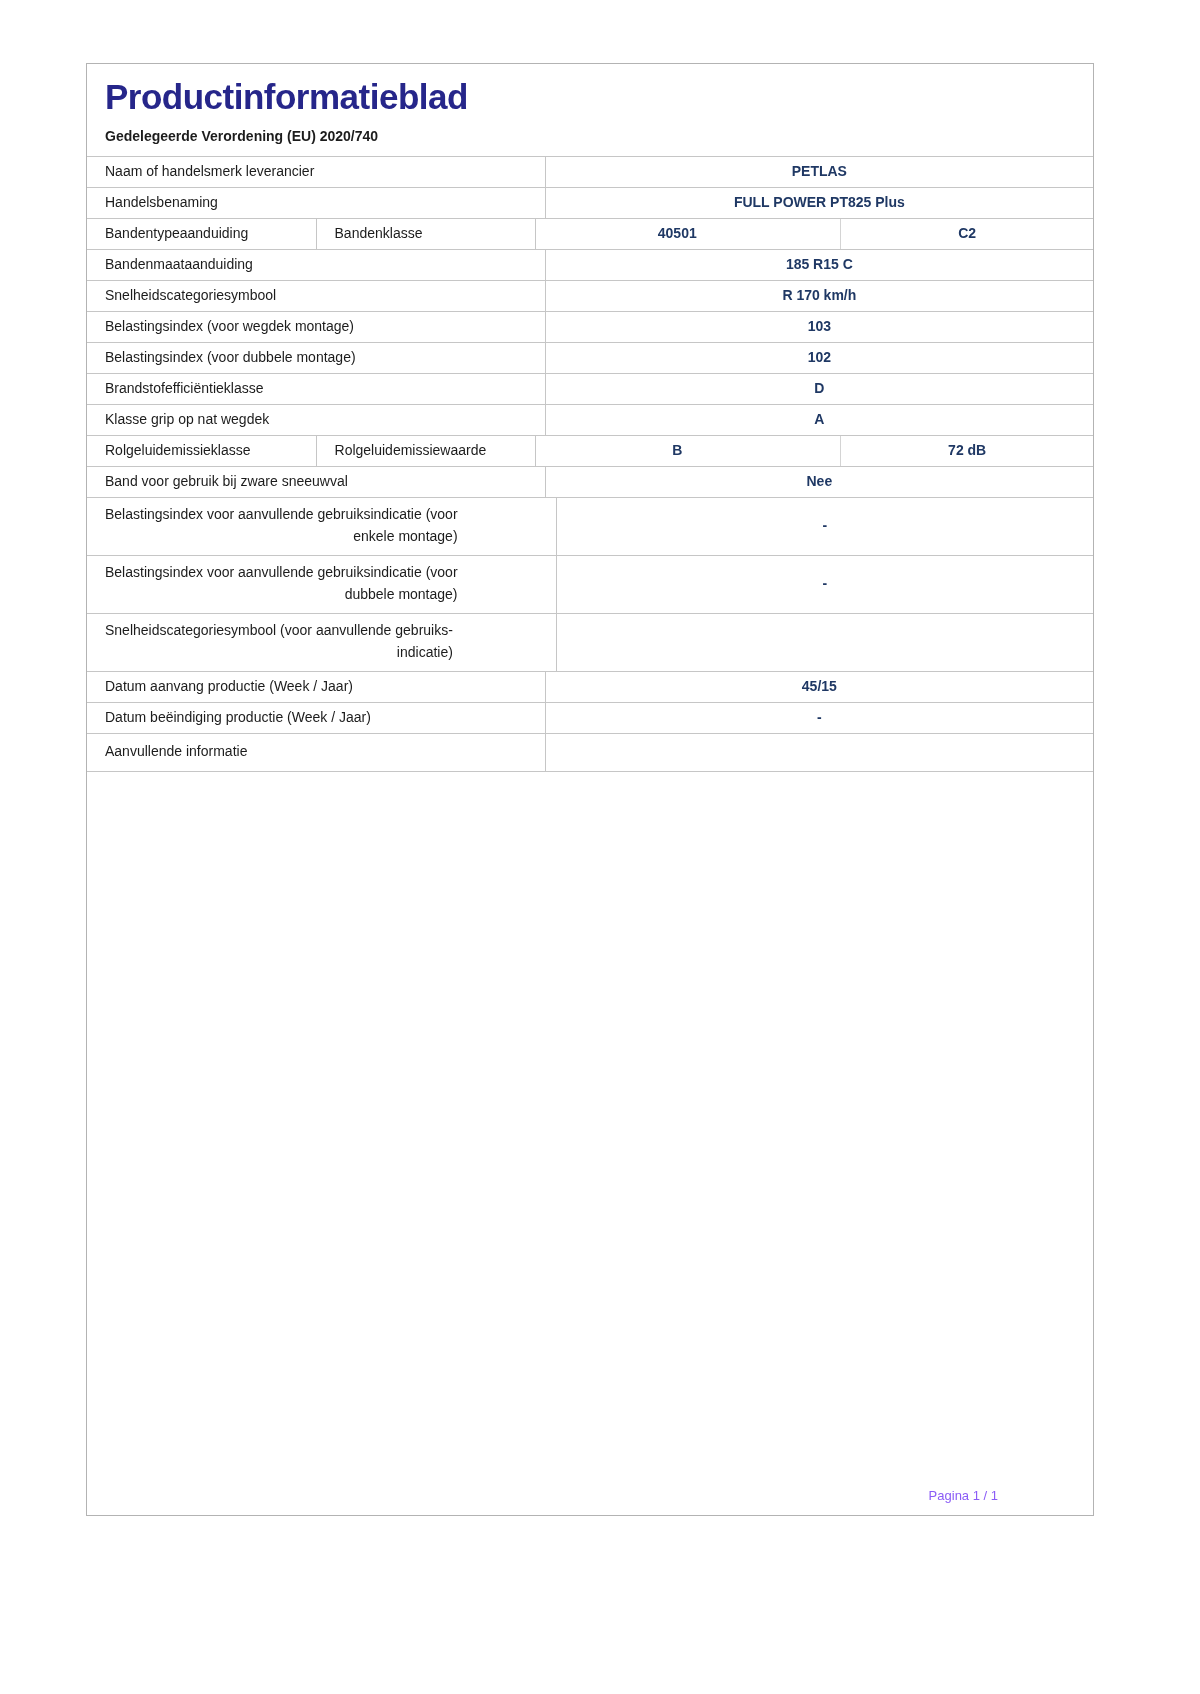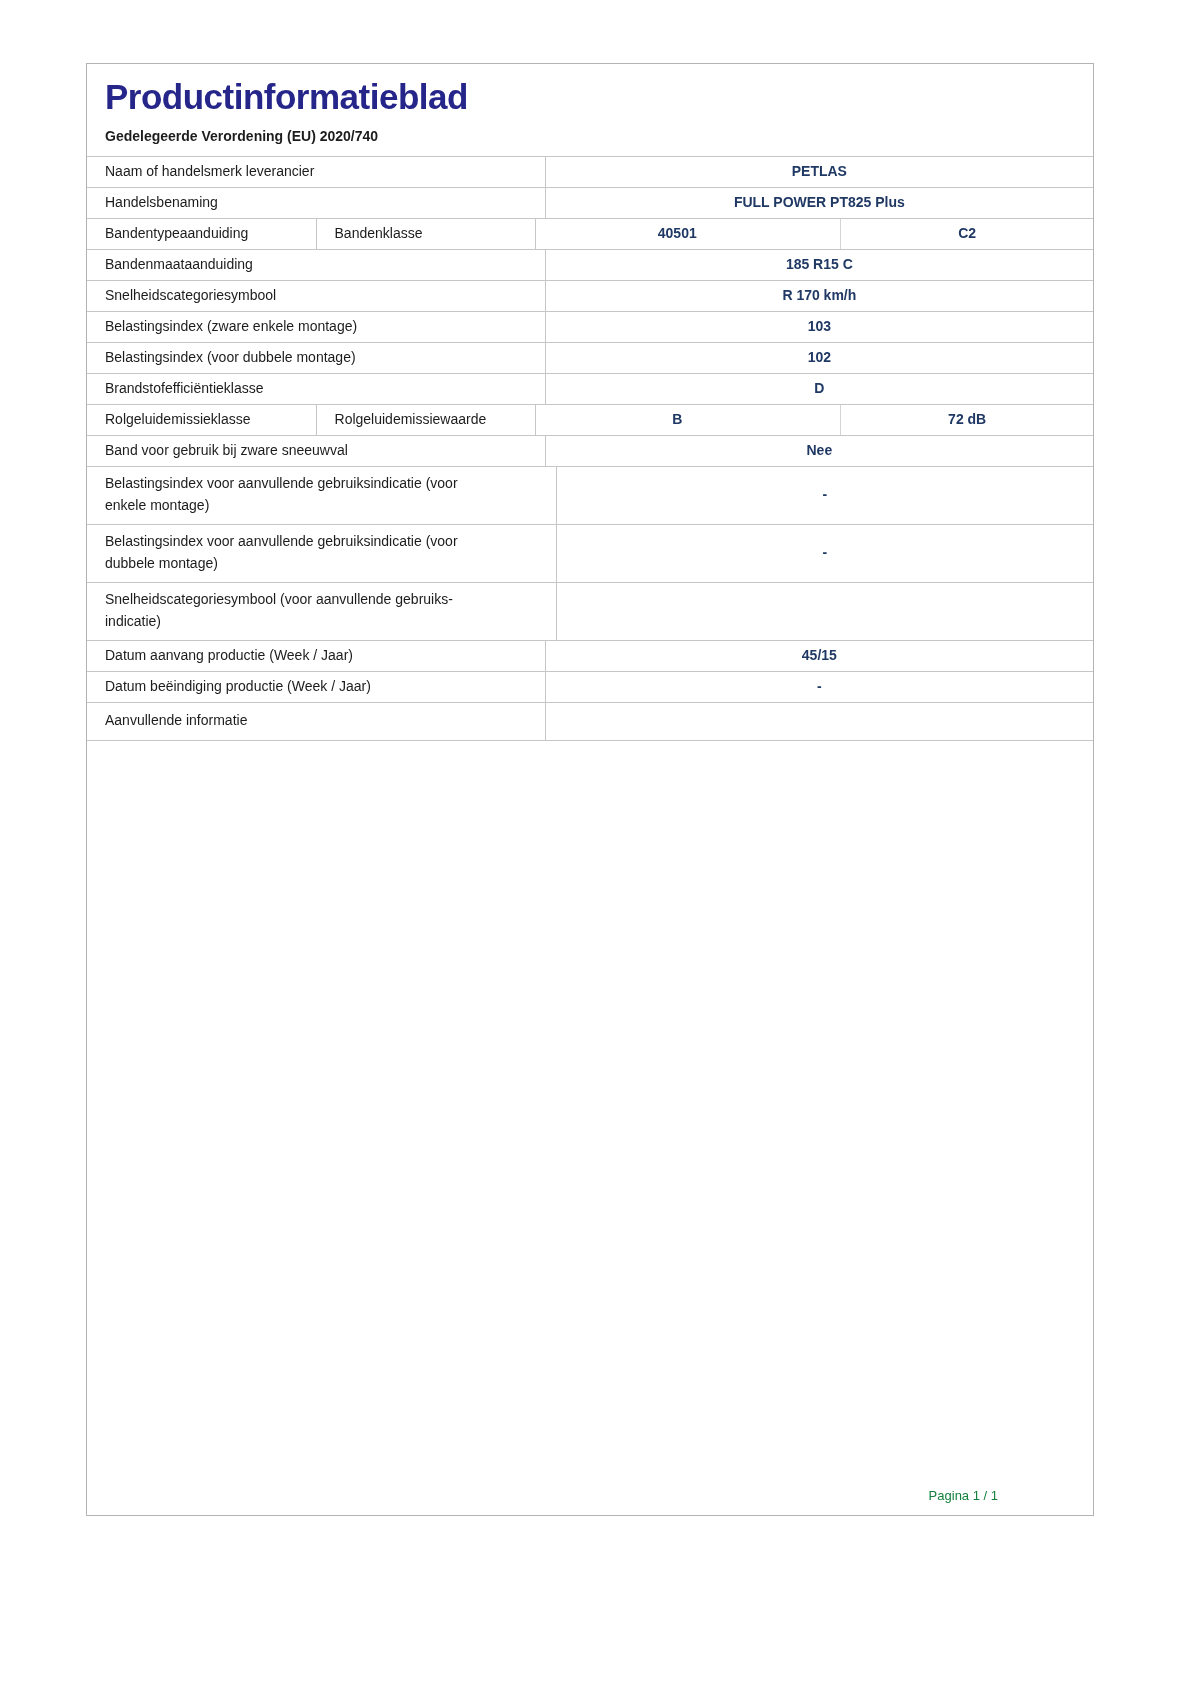--- a/index.html
+++ b/index.html
@@ -5,28 +5,28 @@
   html,body{margin:0;padding:0;background:#ffffff;font-family:"Liberation Sans",sans-serif;}
   .canvas{position:relative;width:1200px;height:1694px;background:#ffffff;overflow:hidden;}
   .page{position:absolute;left:86px;top:63px;width:1008px;height:1453px;border:1px solid #b3b3b3;background:#ffffff;box-sizing:border-box;}
   .doc-title{margin:14px 0 0 18px;font-size:35px;font-weight:bold;letter-spacing:-0.5px;color:#26268a;line-height:1.1;}
   .doc-subtitle{margin:11px 0 0 18px;font-size:14px;font-weight:bold;color:#1c1c1c;}
   .table{margin-top:12px;width:100%;border-top:1px solid #c6c6c6;box-sizing:border-box;}
   .row{display:flex;width:100%;border-bottom:1px solid #c6c6c6;box-sizing:border-box;min-height:31px;align-items:stretch;}
   .row.tall{min-height:58px;gap:20px;}
   .row.address{min-height:62px;}
   .row.last{min-height:38px;}
-  .cell{display:flex;align-items:center;box-sizing:border-box;}
+  .cell{display:flex;align-items:center;box-sizing:border-box;text-align:right;}
   .label-cell{width:45.5%;padding:4px 14px 4px 18px;font-size:14px;color:#1c1c1c;white-space:pre-line;line-height:1.55;}
   .label-cell.sub1{width:23.2%;}
   .label-cell.sub2{width:22.3%;border-left:1px solid #c6c6c6;}
   .value-cell{width:54.5%;border-left:1px solid #c6c6c6;justify-content:center;text-align:center;font-size:14px;font-weight:bold;color:#1f3864;white-space:pre-line;line-height:1.55;padding:4px 8px;}
   .value-cell.sub1{width:28.8%;}
   .value-cell.sub2{width:25.7%;border-left:1px solid #d4d4d4;margin-left:22px;}
-  .footer{position:absolute;right:95px;bottom:12px;font-size:13px;color:#15803d;}
+  .footer{position:absolute;right:95px;bottom:12px;font-size:13px;color:#8b5cf6;}
 </style>
 </head>
 <body>
 
 <div class="canvas">
   <div class="page">
 
     <div class="doc-title">Productinformatieblad</div>
     <div class="doc-subtitle">Gedelegeerde Verordening (EU) 2020/740</div>
 
@@ -53,34 +53,38 @@
         <div class="cell label-cell">Bandenmaataanduiding</div>
         <div class="cell value-cell">185 R15 C</div>
       </div>
 
       <div class="row">
         <div class="cell label-cell">Snelheidscategoriesymbool</div>
         <div class="cell value-cell">R 170 km/h</div>
       </div>
 
       <div class="row">
-        <div class="cell label-cell">Belastingsindex (zware enkele montage)</div>
+        <div class="cell label-cell">Belastingsindex (voor wegdek montage)</div>
         <div class="cell value-cell">103</div>
       </div>
 
       <div class="row">
         <div class="cell label-cell">Belastingsindex (voor dubbele montage)</div>
         <div class="cell value-cell">102</div>
       </div>
 
       <div class="row">
         <div class="cell label-cell">Brandstofefficiëntieklasse</div>
         <div class="cell value-cell">D</div>
       </div>
 
+      <div class="row">
+        <div class="cell label-cell">Klasse grip op nat wegdek</div>
+        <div class="cell value-cell">A</div>
+      </div>
 
       <div class="row">
         <div class="cell label-cell sub1">Rolgeluidemissieklasse</div>
         <div class="cell label-cell sub2">Rolgeluidemissiewaarde</div>
         <div class="cell value-cell sub1">B</div>
         <div class="cell value-cell sub2">72 dB</div>
       </div>
 
       <div class="row">
         <div class="cell label-cell">Band voor gebruik bij zware sneeuwval</div>

